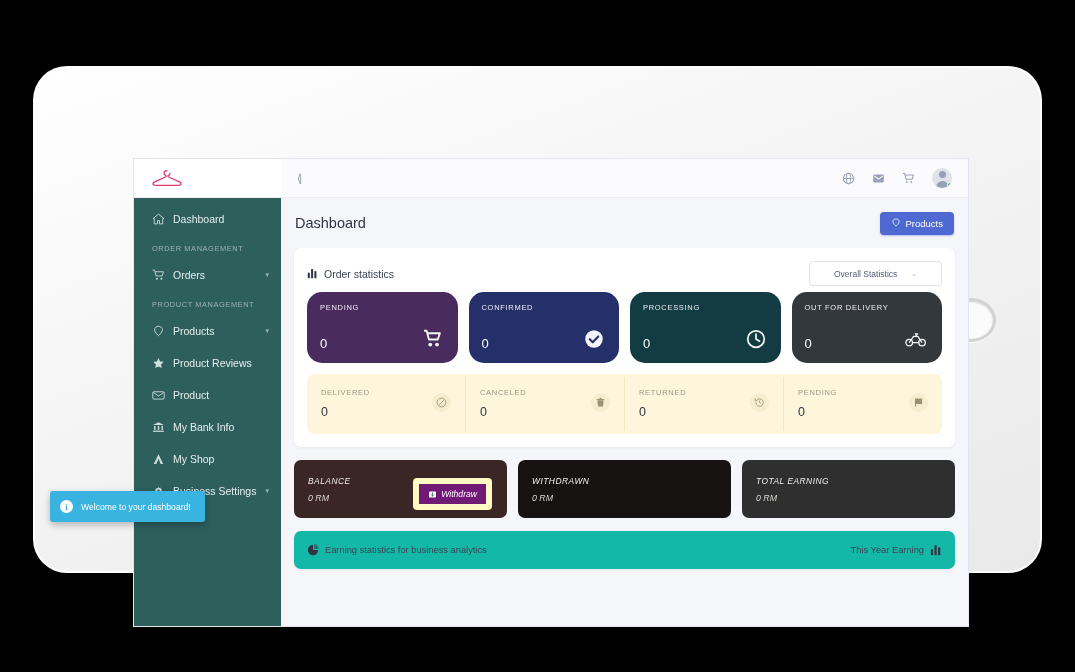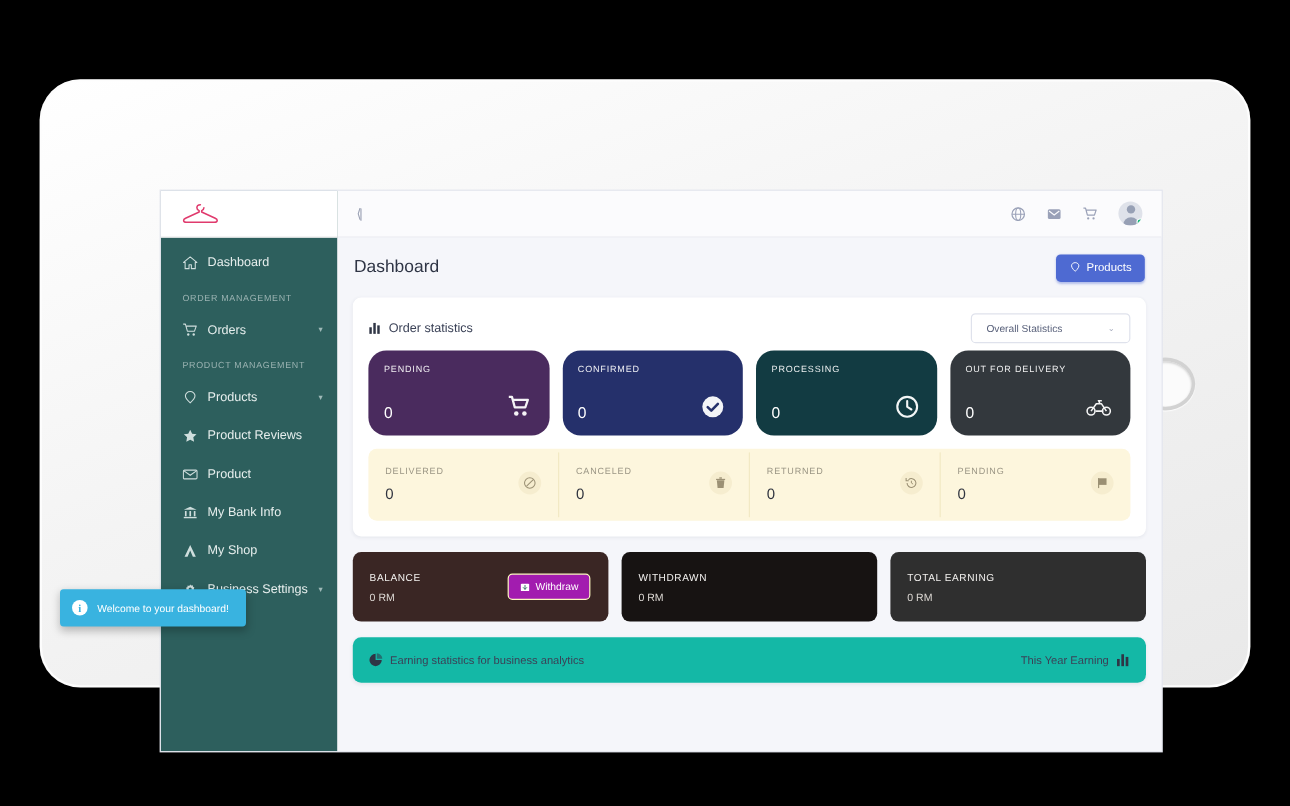--- a/index.html
+++ b/index.html
@@ -101,21 +101,21 @@
   .card {
     background: #fff; border-radius: 7px; padding: 13px;
     box-shadow: 0 1px 3px rgba(40,50,80,.07);
   }
   .card-head { display: flex; align-items: center; margin-bottom: 6px; }
   .card-head .ttl { font-size: 10.5px; color: #3b4257; display: flex; align-items: center; gap: 6px; }
   .select {
     margin-left: auto; width: 133px; height: 25px;
     border: 1px solid #dfe2ec; border-radius: 4px;
     font-size: 8.5px; color: #58607a;
-    display: flex; align-items: center; padding: 0 12px; cursor: pointer;
+    display: flex; align-items: center; padding: 0 24px; cursor: pointer;
   }
   .select .chev { margin-left: auto; color: #a6abbd; font-size: 7px; }
 
   .stat-row { display: flex; gap: 11px; }
   .stat {
     flex: 1; border-radius: 15px; padding: 11px 13px 12px;
     color: #fff; position: relative; min-height: 71px;
     display: flex; flex-direction: column; justify-content: space-between;
   }
   .stat .lab { font-size: 7.5px; letter-spacing: .7px; opacity: .92; }
@@ -137,30 +137,30 @@
     position: absolute; right: 14px; top: 16px;
     width: 19px; height: 19px; border-radius: 50%;
     background: #f6edcf; color: #9b9074;
     display: flex; align-items: center; justify-content: center;
   }
 
   .money-row { display: flex; gap: 11px; margin-top: 13px; }
   .money {
     flex: 1; border-radius: 7px; padding: 12px 14px; color: #f2f0ee;
     min-height: 58px; position: relative;
-    display: flex; flex-direction: column; justify-content: center;
+    display: flex; flex-direction: column; justify-content: center; font-style: italic;
   }
   .money .lab { font-size: 8.4px; letter-spacing: .5px; }
   .money .val { font-size: 8.8px; margin-top: 7px; color: #ddd9d4; }
   .btn-withdraw {
     position: absolute; right: 15px; top: 50%; margin-top: -11px;
-    background: #a21caf; color: #fff; font-size: 8.6px;
+    background: #701a75; color: #fff; font-size: 8.6px;
     border-radius: 4px; padding: 5px 9px; cursor: pointer;
     display: flex; align-items: center; gap: 4px;
-    border: 1px solid #fef9c3;
+    border: 6px solid #fef9c3;
   }
 
   .earn-card {
     margin-top: 13px; background: #14b8a6; border-radius: 7px;
     padding: 13px; display: flex; align-items: center;
     box-shadow: 0 1px 3px rgba(40,50,80,.07);
   }
   .earn-left { display: flex; align-items: center; gap: 6px; font-size: 9.3px; color: #3b4257; }
   .earn-right { margin-left: auto; display: flex; align-items: center; gap: 6px; font-size: 9.3px; color: #3b4257; }
 

